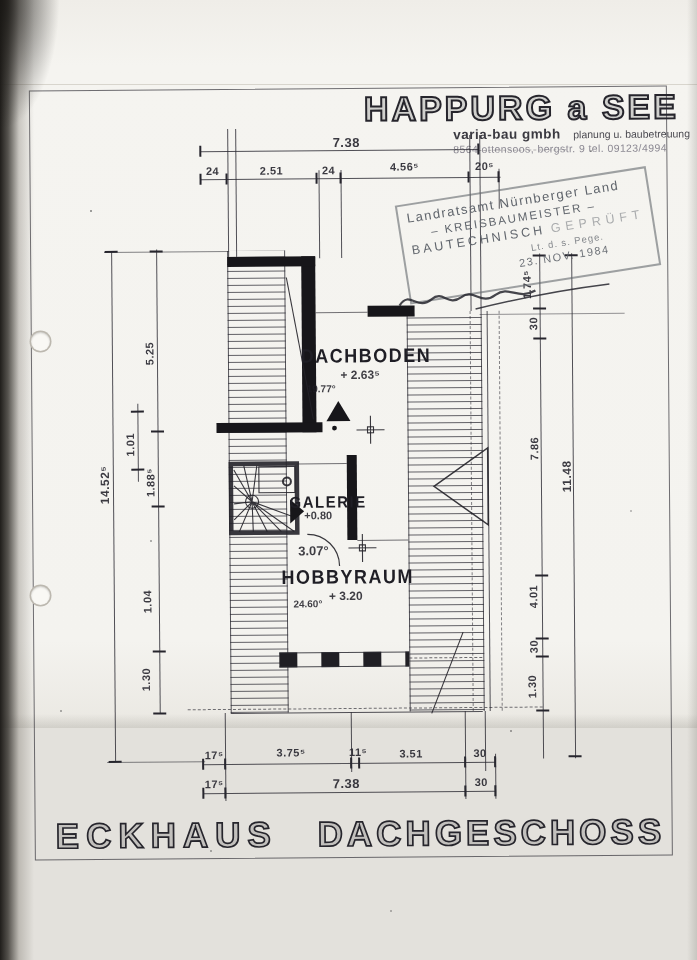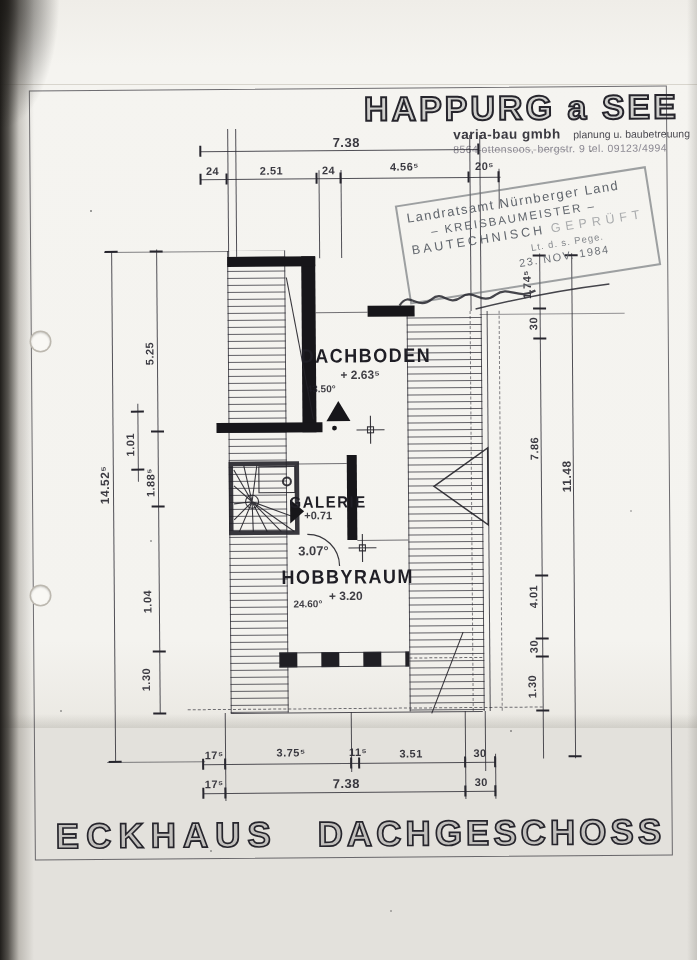--- a/index.html
+++ b/index.html
@@ -184,23 +184,23 @@
       </g>
       <g fill="#17161a">
         <circle cx="334" cy="428" r="2.4"></circle>
         <path d="M326,421 L350,421 L338,401 Z"></path>
         <path d="M289,499 L289,523 L303,511 Z"></path>
       </g>
     </svg>
 
     <div class="rname" style="left:366px;top:346px;font-size:18px;">DACHBODEN</div>
     <div class="rsub" style="left:360px;top:368px;font-size:12px;">+ 2.63⁵</div>
-    <div class="rsub" style="left:321px;top:383px;font-size:10px;">43.50°</div>
+    <div class="rsub" style="left:321px;top:383px;font-size:10px;">19.77°</div>
     <div class="rname" style="left:327px;top:493px;font-size:15px;">GALERIE</div>
-    <div class="rsub" style="left:317px;top:509px;font-size:11px;">+0.71</div>
+    <div class="rsub" style="left:317px;top:509px;font-size:11px;">+0.80</div>
     <div class="rsub" style="left:312px;top:543px;font-size:13px;">3.07°</div>
     <div class="rname" style="left:346px;top:567px;font-size:18px;">HOBBYRAUM</div>
     <div class="rsub" style="left:344px;top:589px;font-size:12px;">+ 3.20</div>
     <div class="rsub" style="left:306px;top:598px;font-size:10px;">24.60°</div>
 
     <div id="stamp">
       <div class="s1">Landratsamt Nürnberger Land</div>
       <div class="s2">– KREISBAUMEISTER –</div>
       <div class="s3">
         <span>BAUTECHNISCH</span><span class="faded">GEPRÜFT</span>

